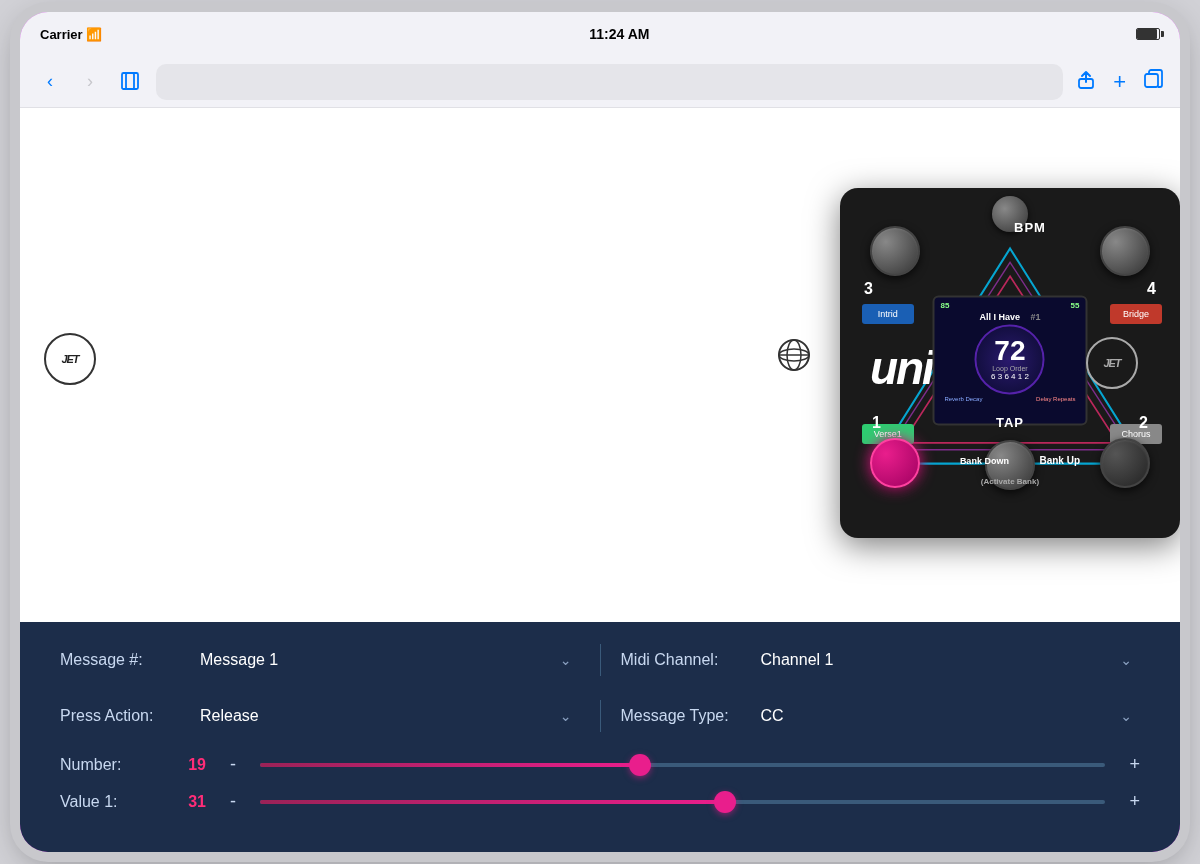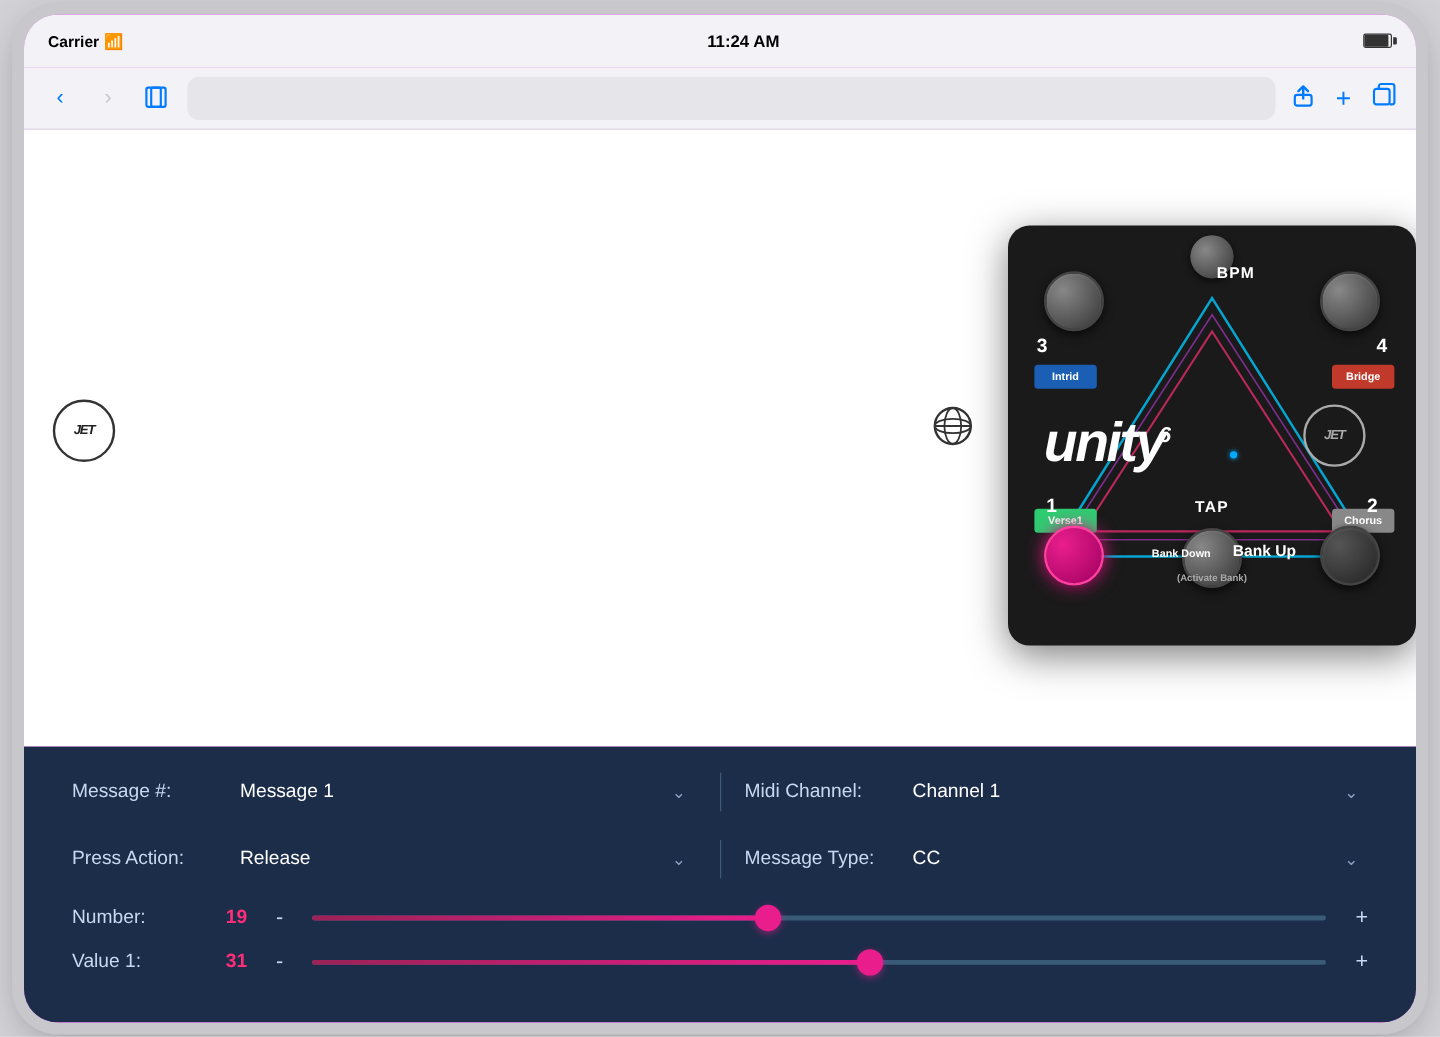--- a/index.html
+++ b/index.html
@@ -163,30 +163,30 @@
       color: white;
       text-align: center;
     }
     .label-3 { top: 92px; left: 24px; font-size: 16px; font-weight: 700; }
     .label-4 { top: 92px; right: 24px; font-size: 16px; font-weight: 700; }
     .label-1 { bottom: 106px; left: 32px; font-size: 16px; font-weight: 700; }
     .label-2 { bottom: 106px; right: 32px; font-size: 16px; font-weight: 700; }
     .label-bpm { top: 32px; left: 50%; transform: translateX(-50%); font-size: 13px; font-weight: 700; letter-spacing: 1px; padding-left: 40px; }
     .label-tap { bottom: 108px; left: 50%; transform: translateX(-50%); font-size: 13px; font-weight: 700; letter-spacing: 1px; }
     .label-bank-down { bottom: 72px; left: 120px; font-size: 9px; }
-    .label-bank-up { bottom: 72px; right: 100px; font-size: 13px; }
+    .label-bank-up { bottom: 72px; right: 100px; font-size: 10px; }
     .label-activate { bottom: 52px; left: 50%; transform: translateX(-50%); font-size: 8px; white-space: nowrap; color: #aaa; }
 
     
     .preset-btn {
       position: absolute;
       height: 20px;
       border-radius: 3px;
       display: flex; align-items: center; justify-content: center;
-      font-size: 9px; font-weight: 700; color: white; padding: 0 8px;
+      font-size: 9px; font-weight: 400; color: white; padding: 0 8px;
     }
     .preset-intrid { top: 116px; left: 22px; background: #1a5fb4; min-width: 52px; }
     .preset-bridge { top: 116px; right: 18px; background: #c0392b; min-width: 52px; }
     .preset-verse1 { top: 236px; left: 22px; background: #2ecc71; min-width: 52px; color: #fff; }
     .preset-chorus { top: 236px; right: 18px; background: #888; min-width: 52px; }
 
     
     .unity-text {
       position: absolute;
       left: 30px;
@@ -469,20 +469,39 @@
 
         <div class="preset-btn preset-intrid">Intrid</div>
         <div class="preset-btn preset-bridge">Bridge</div>
 
         <div class="unity-text">
           <span>unity</span><sup class="unity-superscript">6</sup>
         </div>
 
         <div class="led-dot" style="left:185px;top:188px;background:#00aaff;box-shadow:0 0 4px #00aaff;"></div>
 
+        <div class="lcd-display">
+          <div class="lcd-header">
+            <span style="color:#88ff88;">85</span>
+            <span style="color:#88ff88;">55</span>
+          </div>
+          <div class="lcd-song-name">
+            <span>All I Have</span>
+            <span style="color:#888;margin-left:8px;">#1</span>
+          </div>
+          <div class="lcd-number-circle">
+            <div class="lcd-bpm-number">72</div>
+            <div class="lcd-loop-order">Loop Order</div>
+            <div class="lcd-loop-seq">6 3 6 4 1 2</div>
+          </div>
+          <div style="display:flex;justify-content:space-between;padding:0 6px;margin-top:2px;">
+            <span style="font-size:6px;color:#88aaff;">Reverb Decay</span>
+            <span style="font-size:6px;color:#ff8888;">Delay Repeats</span>
+          </div>
+        </div>
 
         <div class="jet-logo-pedal">
           <span style="font-size:11px;font-weight:900;font-style:italic;">JET</span>
         </div>
 
         <div class="preset-btn preset-verse1">Verse1</div>
         <div class="preset-btn preset-chorus">Chorus</div>
 
         <div class="pedal-label label-1">1</div>
         <div class="pedal-label label-2">2</div>

